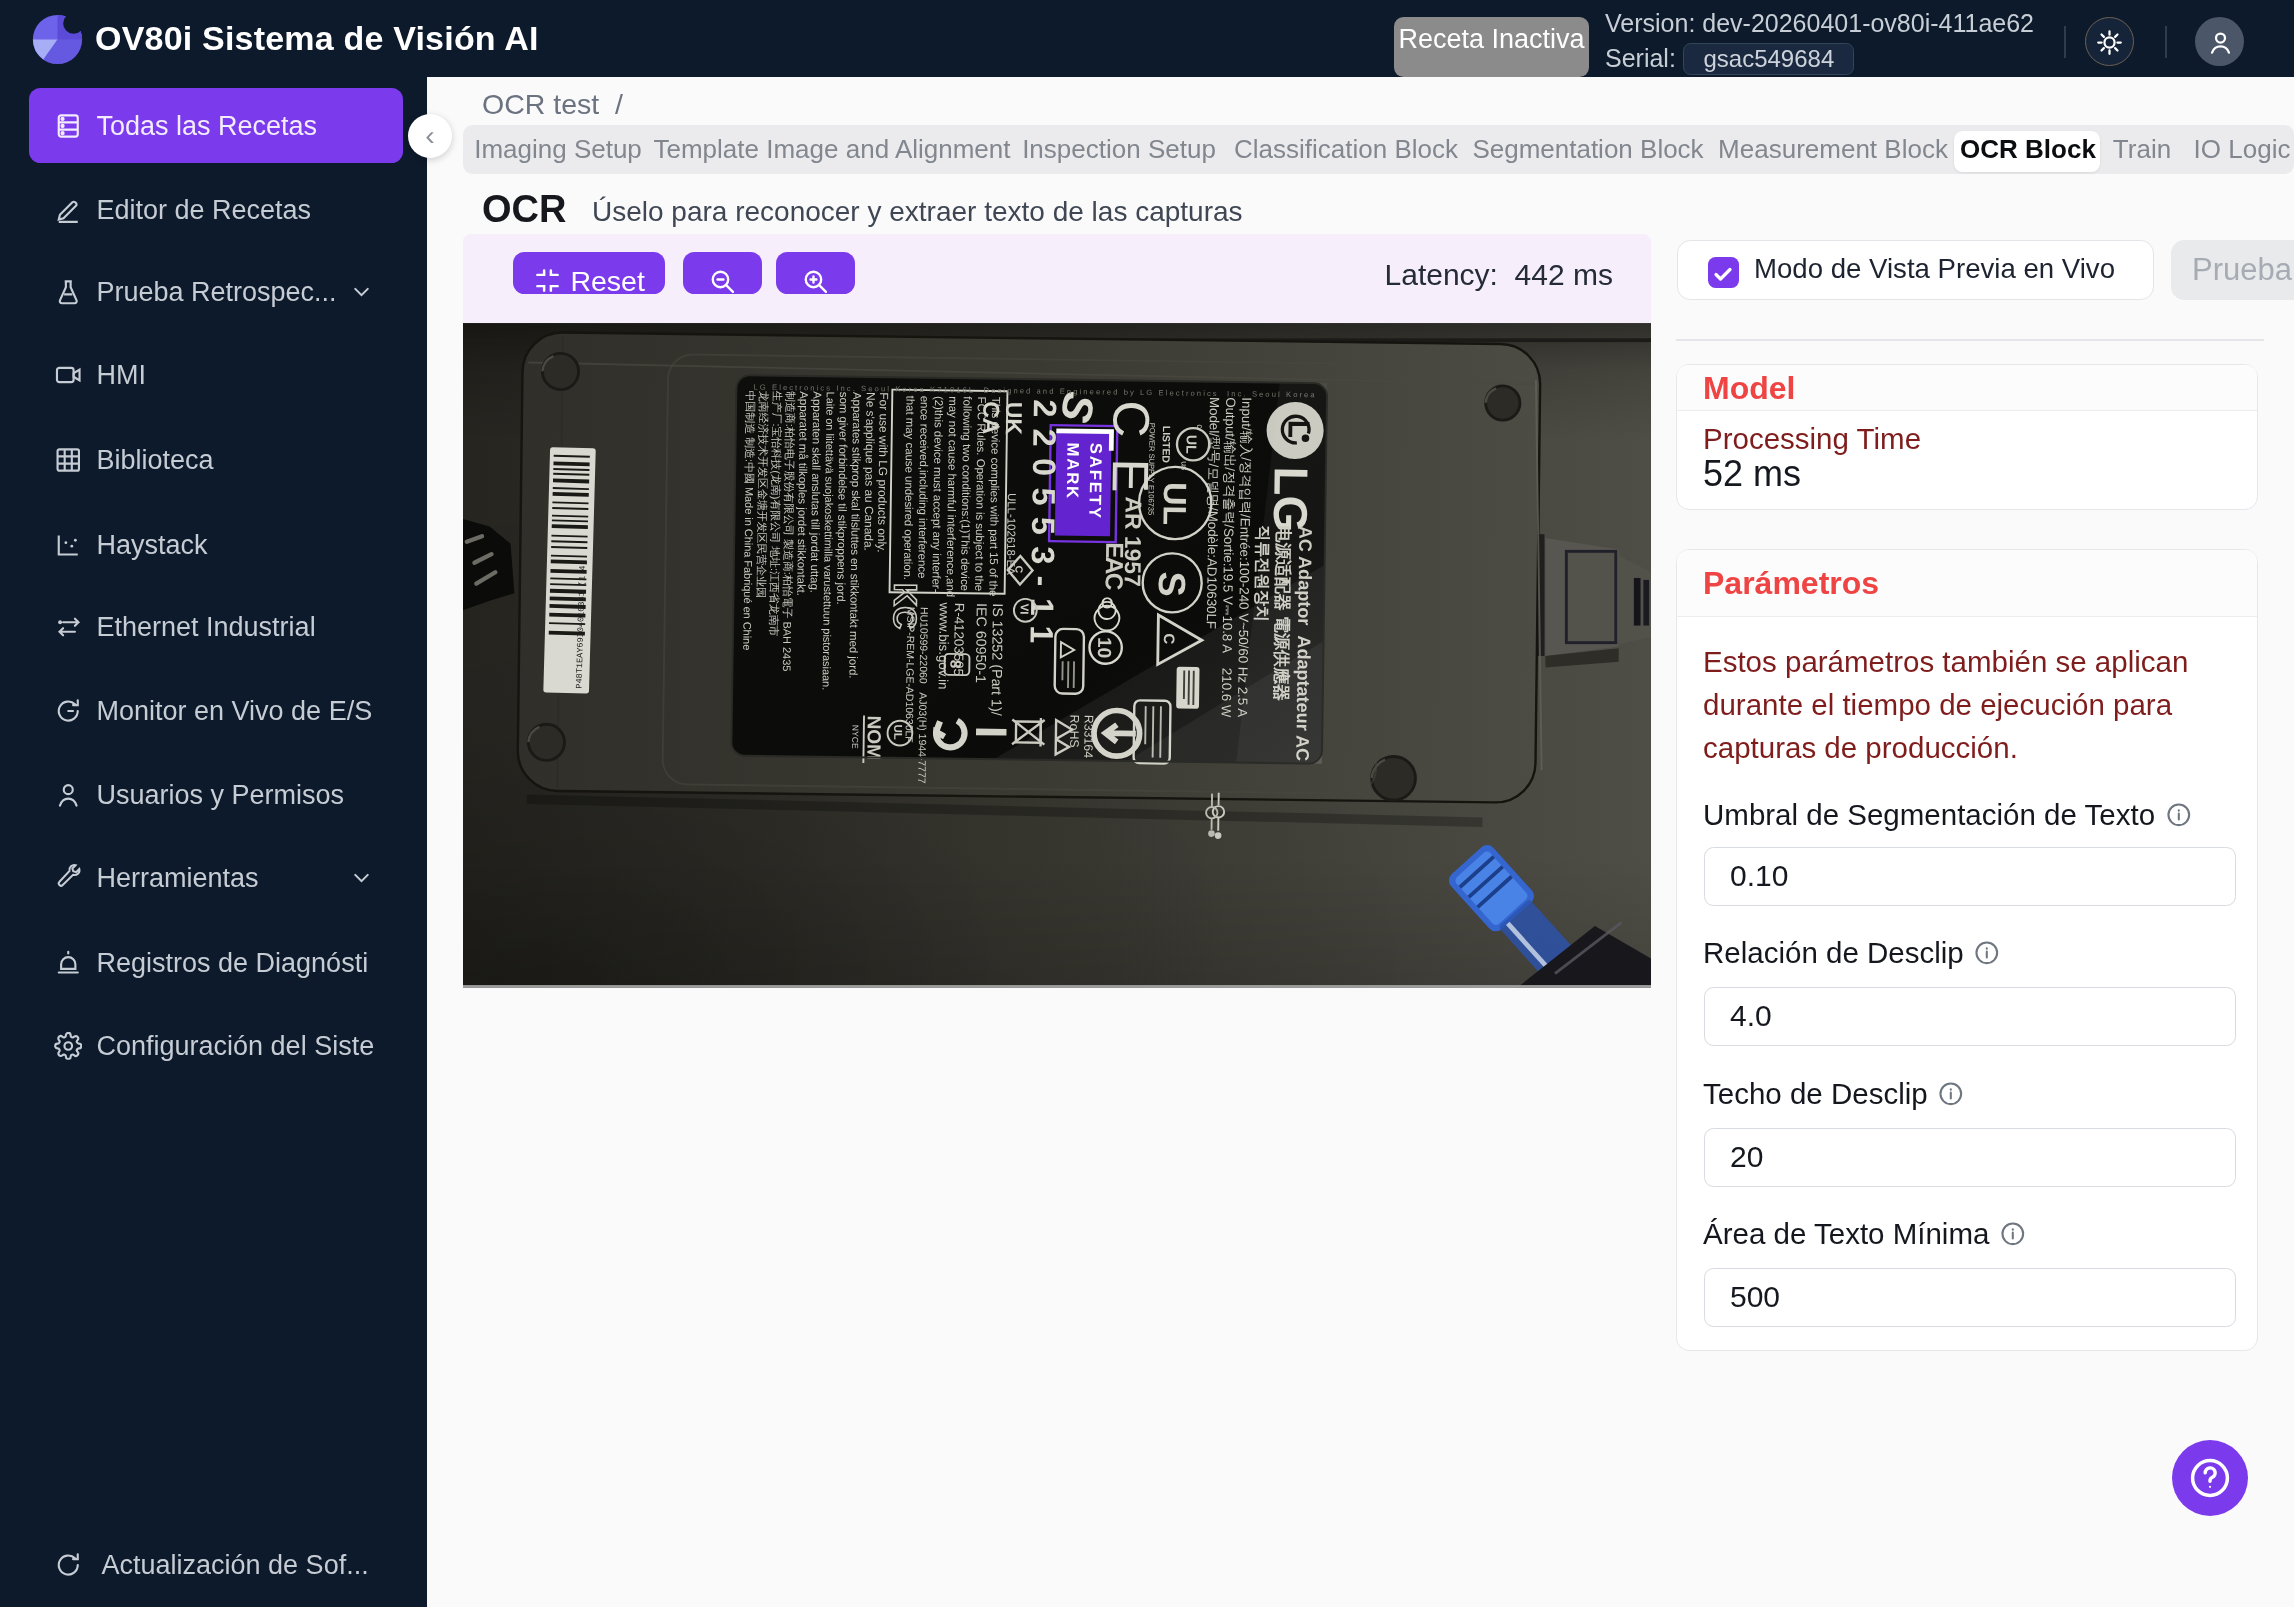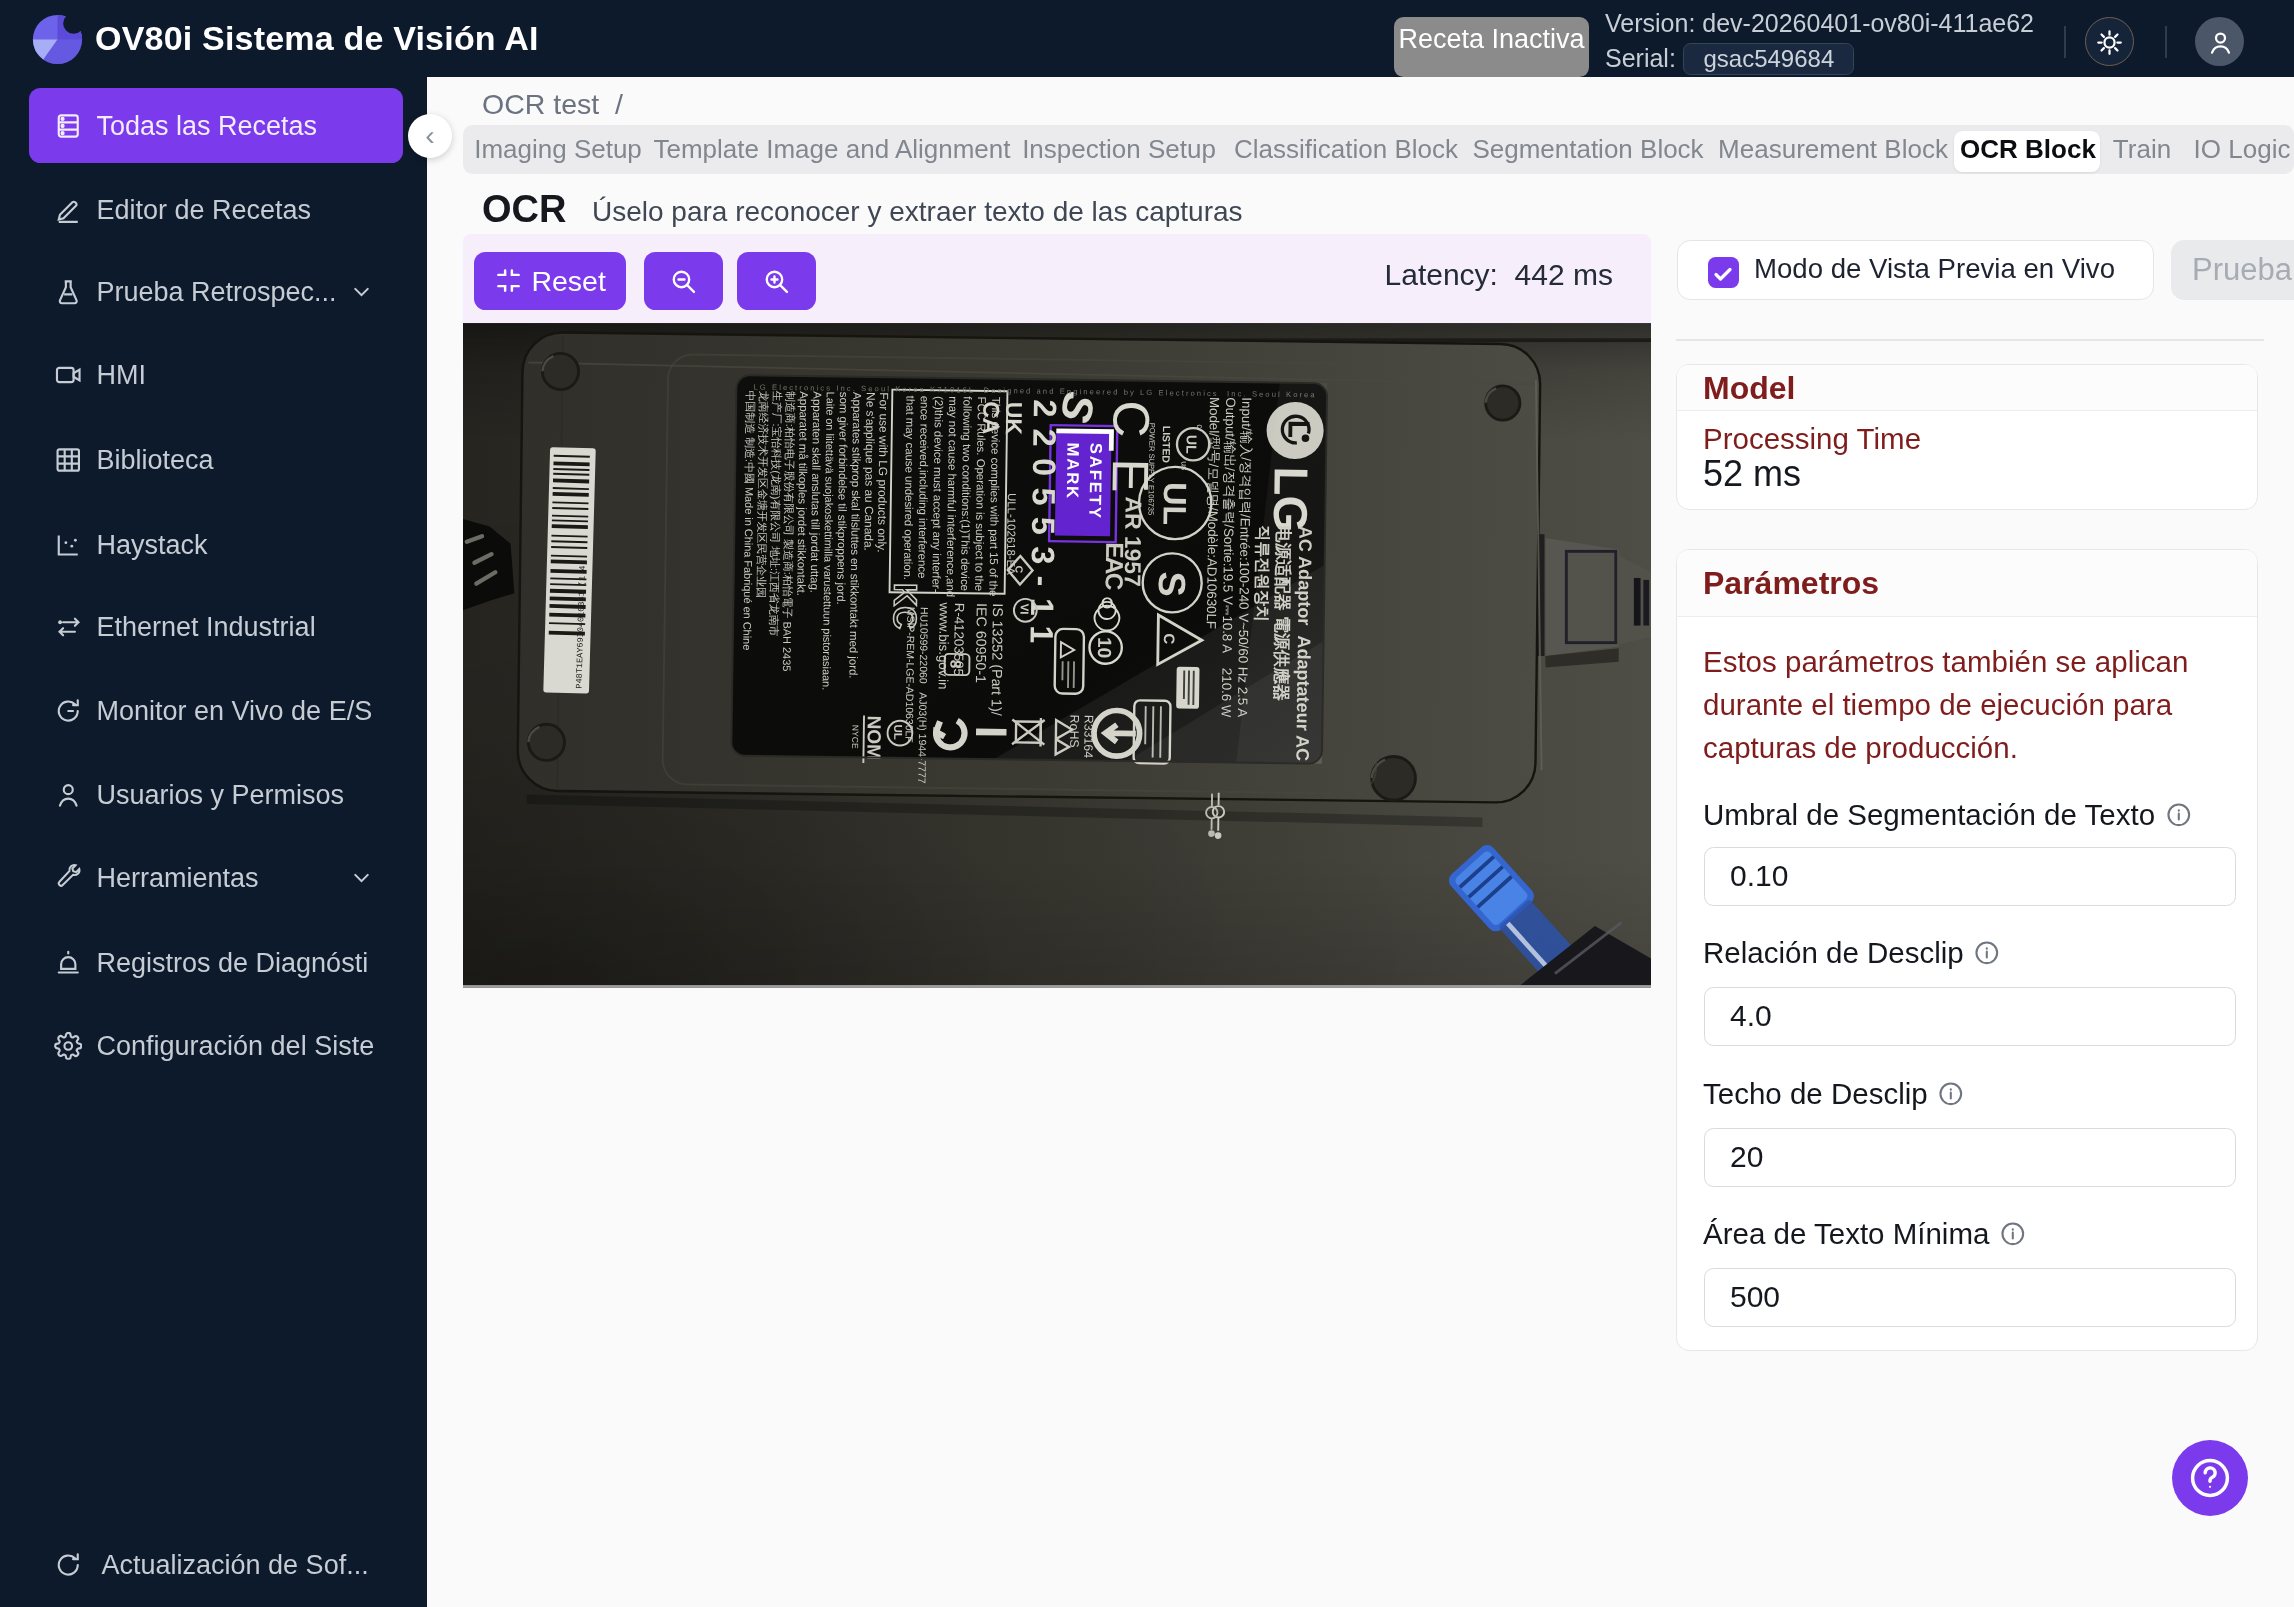--- a/index.html
+++ b/index.html
@@ -36,41 +36,41 @@
 #tabstrip { left:463px; top:125px; width:1831px; height:49px; background:#ebebed; border-radius:9.5px; }
 .tab { position:absolute; top:0; height:49px; line-height:49px; color:#82878f;
   font-size:26px; white-space:nowrap; transform:translateX(-50%); }
 #tabpill { position:absolute; left:1491px; top:5.7px; width:146px; height:41px;
   background:#fff; border-radius:8.6px; box-shadow:0 1px 2.9px rgba(0,0,0,0.08); }
 .tabactive { color:#0b0d10; font-weight:bold; }
 #ocrhead { left:482px; top:188px; color:#16181d; font-size:38px; font-weight:bold; }
 #ocrsub { left:592px; top:196px; color:#3f4754; font-size:28px; }
 #toolbar { left:463px; top:234px; width:1188px; height:89px; background:#f6eefb;
   border-radius:7.6px 7.6px 0 0; }
-.pbtn { position:absolute; top:18px; height:58px; background:#7c3aed; border-radius:11.4px;
-  color:#fff; font-size:28.5px; }
+.pbtn { position:absolute; top:18px; height:42px; background:#7c3aed; border-radius:11.4px;
+  color:#fff; font-size:28.5px;margin-left:39px; }
 #latency { position:absolute; right:38px; top:0; height:82px; line-height:82px;
   color:#252c38; font-size:30px; }
 #photo { left:463px; top:323px; width:1188px; height:665px; }
 
 #chkcard { left:1677px; top:240px; width:477px; height:60px; background:#fff;
   border:1.9px solid #e3e5e9; border-radius:13.3px; }
 #chkbox { position:absolute; left:29.5px; top:16px; width:31px; height:31px;
   background:#7c3aed; border-radius:7.6px; }
 #chklabel { position:absolute; left:76px; top:0; height:56px; line-height:56px;
   color:#1d2330; font-size:27.6px; white-space:nowrap; }
 #pruebabtn { left:2171px; top:240px; width:209px; height:60px; background:#e9eaec;
   border-radius:13.3px; color:#a7acb4; font-size:31px; line-height:60px;
   padding-left:21px; }
 #rpdivider { left:1676px; top:339px; width:588px; height:1.9px; background:#e4e6ea; }
 .card { background:#fff; border:1.9px solid #e5e7eb; border-radius:13.3px; }
 #modelcard { left:1676px; top:364px; width:582px; height:146px; }
 #paramcard { left:1676px; top:549px; width:582px; height:802px; }
 .cardhead { position:absolute; left:0; top:0; width:100%; background:#fcfcfd;
-  border-bottom:1.9px solid #ededf0; border-radius:11.4px 11.4px 0 0; color:#7f1d1d;
+  border-bottom:1.9px solid #ededf0; border-radius:11.4px 11.4px 0 0; color:#ef4444;
   font-weight:bold; font-size:32px; padding-left:26px; }
 .glabel { position:absolute; left:26px; color:#7f1d1d; font-size:29.5px; }
 .dlabel { position:absolute; left:26px; color:#14171d; font-size:29.5px; white-space:nowrap; }
 .input { position:absolute; left:27px; width:532px; height:59px; background:#fff;
   border:1.9px solid #d8dbe0; border-radius:9.5px; color:#15181e; font-size:30px;
   line-height:55px; padding-left:25px; }
 .info { display:inline-block; vertical-align:-3.8px; margin-left:9.5px; }
 #helpbtn { left:2172px; top:1440px; width:76px; height:76px; border-radius:50%;
   background:#7c3aed; }
 </style>

